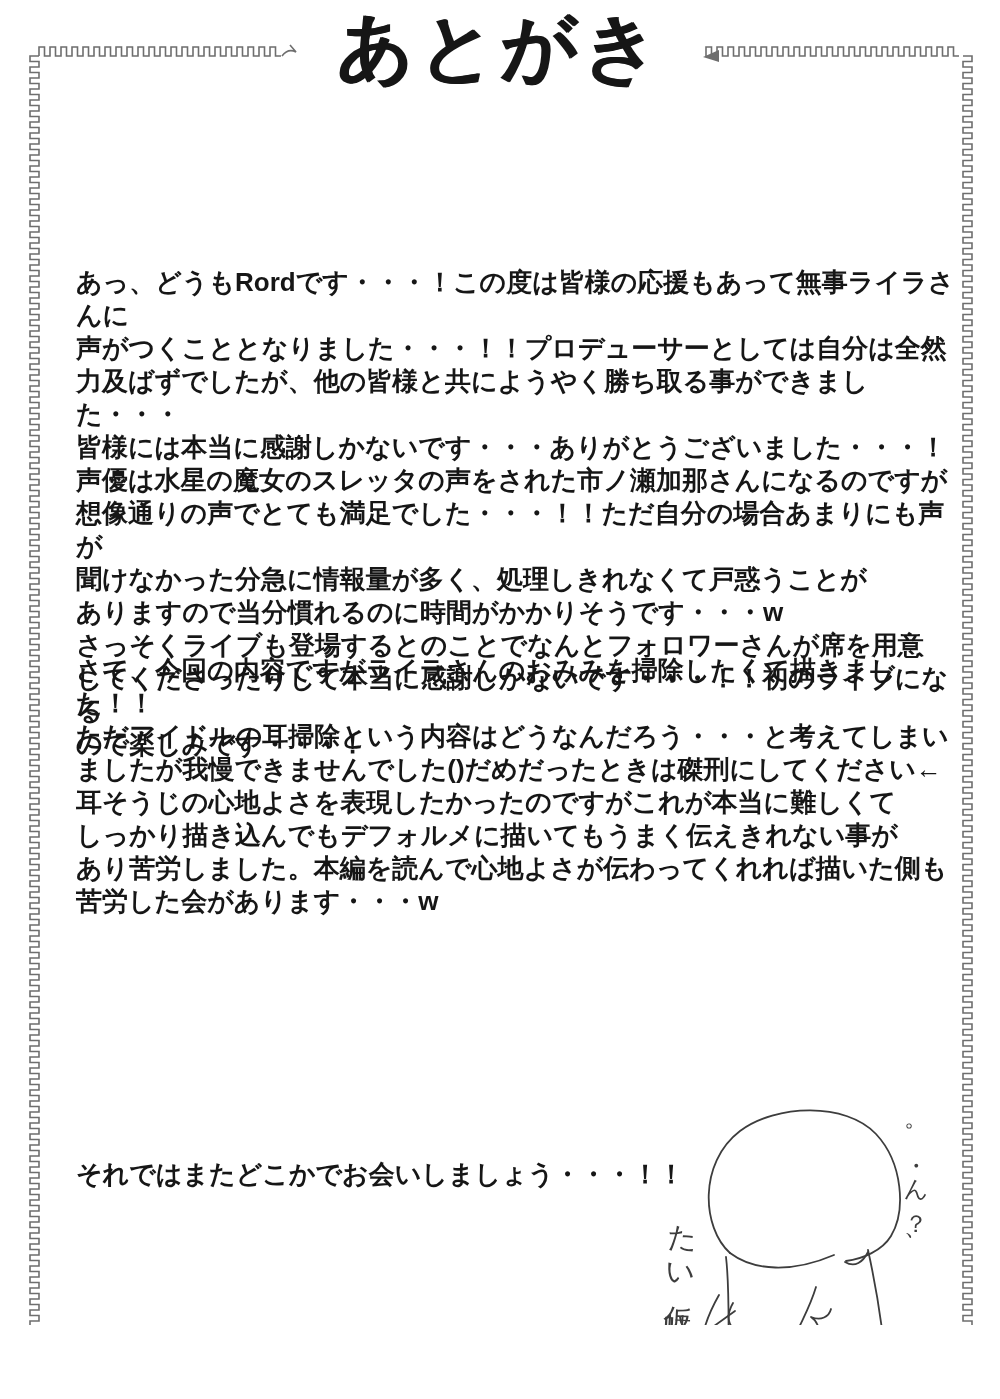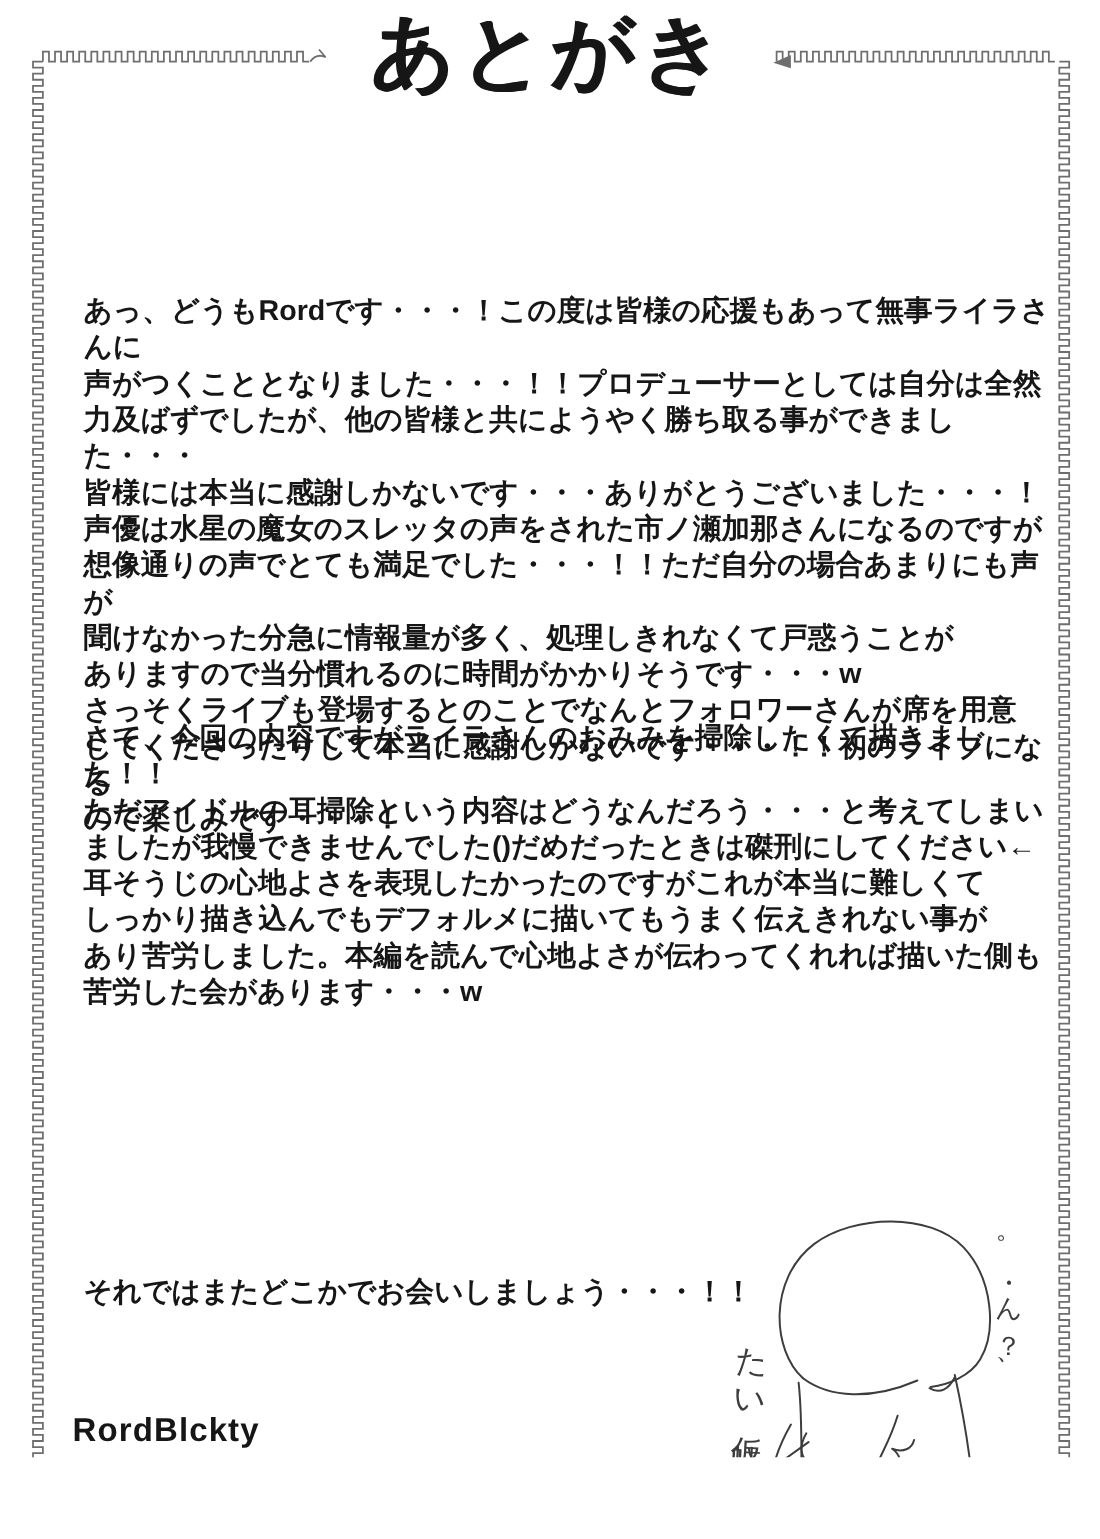--- a/index.html
+++ b/index.html
@@ -92,18 +92,17 @@
 声優は水星の魔女のスレッタの声をされた市ノ瀬加那さんになるのですが
 想像通りの声でとても満足でした・・・！！ただ自分の場合あまりにも声が
 聞けなかった分急に情報量が多く、処理しきれなくて戸惑うことが
 ありますので当分慣れるのに時間がかかりそうです・・・w
 さっそくライブも登場するとのことでなんとフォロワーさんが席を用意
 してくださったりして本当に感謝しかないです・・・！！初のライブになる
 ので楽しみです・・・！</div>
 
   <div class="closing">それではまたどこかでお会いしましょう・・・！！</div>
 
-  <div class="signature">RordBlckty</div>
 
   <div class="caption-left">たい仮時</div>
   <div class="caption-right">。・ん？、</div>
 
 </div>
 
 </body></html>

